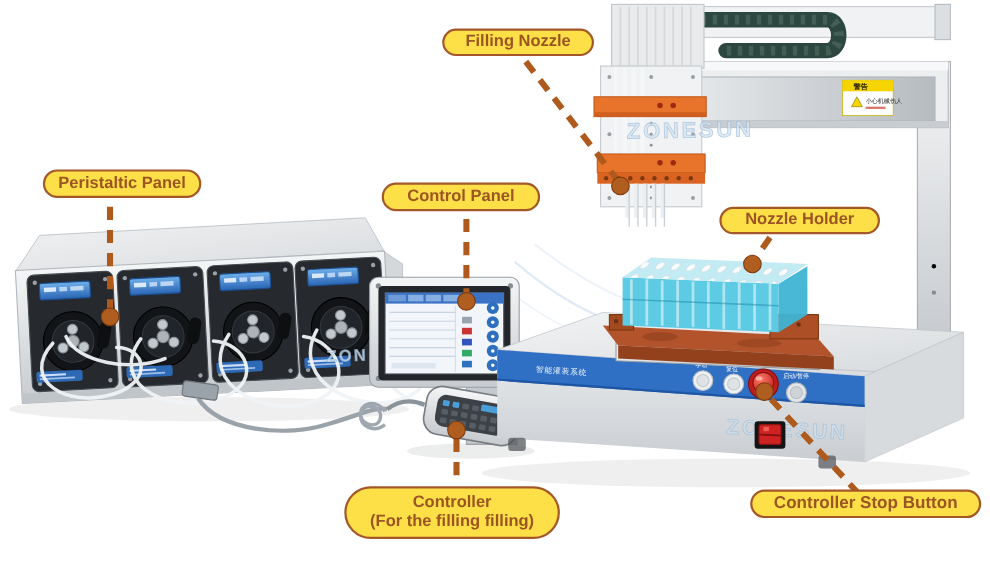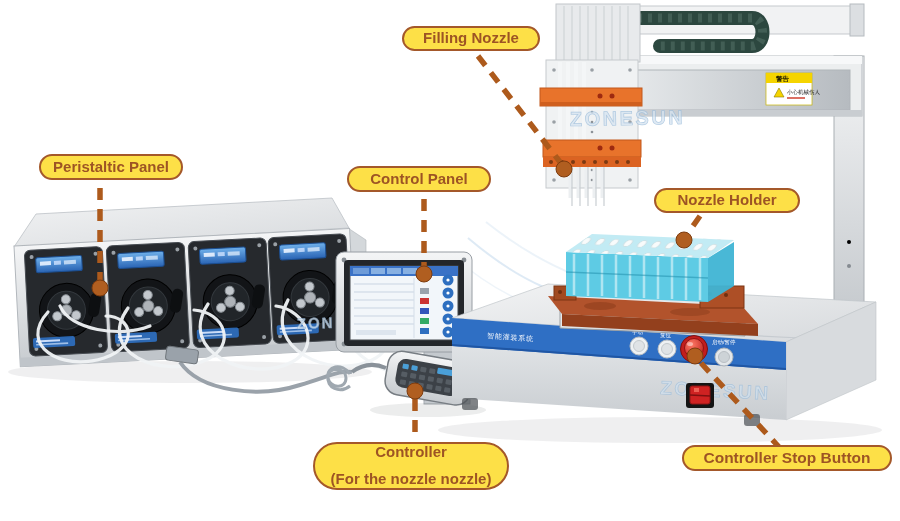--- a/index.html
+++ b/index.html
@@ -7,21 +7,21 @@
          font-family:"Liberation Sans", sans-serif;}
   #scene{position:absolute;left:0;top:0;}
   .callout{position:absolute;box-sizing:border-box;display:flex;flex-direction:column;
            align-items:center;justify-content:center;background:#fde047;
            border:2.5px solid #a4582a;border-radius:30px;color:#9d5424;
            font-weight:700;text-align:center;line-height:1.12;z-index:6;}
   #co-filling   {left:402px;top:26px; width:138px;height:25px;font-size:15px;}
   #co-pump      {left:39px; top:154px;width:144px;height:26px;font-size:15px;}
   #co-panel     {left:347px;top:144px;width:144px;height:26px;font-size:15px;margin-top:22px;}
   #co-bottle    {left:654px;top:188px;width:146px;height:25px;font-size:15px;}
-  #co-controller{left:313px;top:442px;width:196px;height:48px;font-size:15px;justify-content:space-between;}
+  #co-controller{left:313px;top:442px;width:196px;height:48px;font-size:15px;}
   #co-estop     {left:682px;top:445px;width:210px;height:26px;font-size:15.5px;}
 </style>
 </head>
 <body>
 
 <div id="stage">
 
 <svg id="scene" width="900" height="521" viewBox="0 0 900 521">
   <defs>
     <linearGradient id="gSteelV" x1="0" y1="0" x2="0" y2="1">
@@ -413,19 +413,19 @@
     <span>Peristaltic Panel</span>
   </div>
   <div class="callout" id="co-panel">
     <span>Control Panel</span>
   </div>
   <div class="callout" id="co-bottle">
     <span>Nozzle Holder</span>
   </div>
   <div class="callout" id="co-controller">
     <span>Controller</span>
-    <span>(For the nozzle nozzle)</span>
+    <span>(For the filling filling)</span>
   </div>
   <div class="callout" id="co-estop">
     <span>Controller Stop Button</span>
   </div>
 
 </div>
 
 </body></html>

